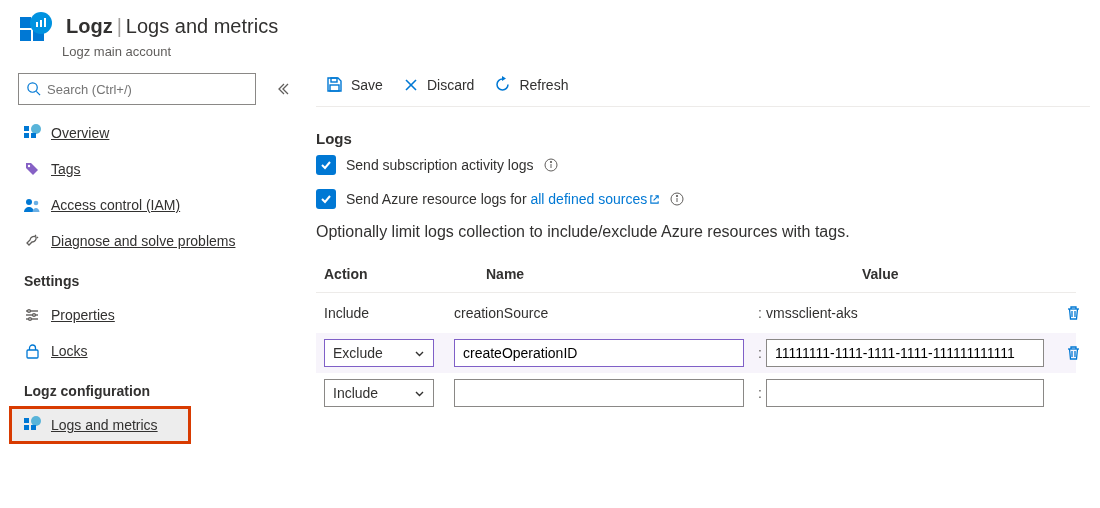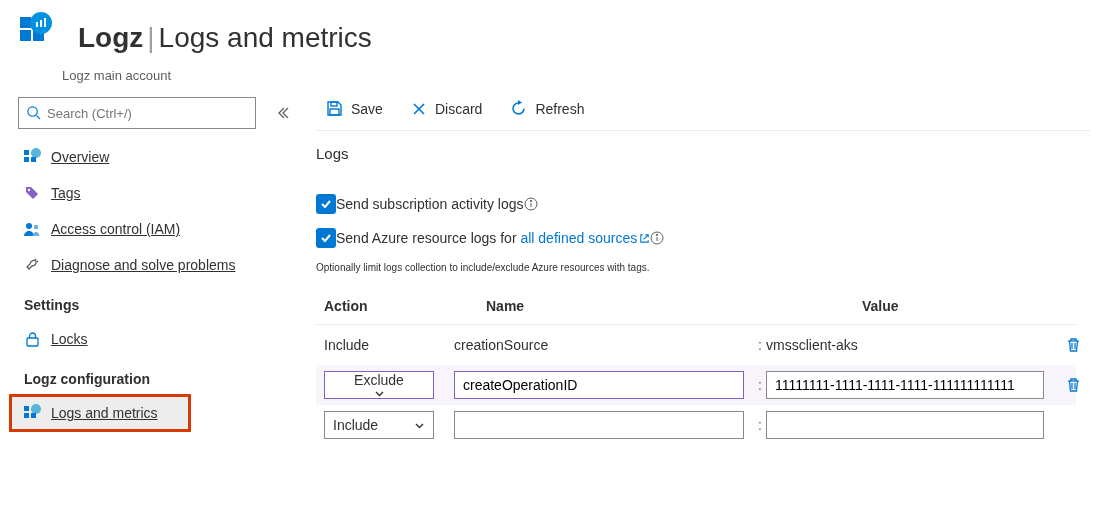--- a/index.html
+++ b/index.html
@@ -18,21 +18,21 @@
 
   
   .header { display:flex; align-items:flex-start; padding:8px 0 4px 18px; }
   .header .app-icon { width:34px; height:34px; margin-top:4px; margin-right:10px; position:relative; }
   .app-icon .sq { position:absolute; width:11px; height:11px; background:#0078d4; }
   .app-icon .sq.a { left:2px; top:18px; }
   .app-icon .sq.b { left:15px; top:18px; }
   .app-icon .sq.c { left:2px; top:5px; }
   .app-icon .circ { position:absolute; left:12px; top:0; width:22px; height:22px; border-radius:50%; background:#0092e0; display:flex; align-items:center; justify-content:center; }
   .app-icon .circ svg { width:12px; height:10px; }
-  .header h1 { margin:16px; font-weight:600; font-size:28px; line-height:28px;text-align:center; }
+  .header h1 { margin:4px; font-weight:600; font-size:20px; line-height:28px;text-align:center; }
   .header h1 .sep { font-weight:300; color:#a19f9d; padding:0 4px; }
   .header h1 .sub { font-weight:400; }
   .header .subtitle { font-size:13px; color:var(--text-light); margin-top:2px; }
 
   
   .layout { display:flex; align-items:flex-start; }
 
   
   .sidebar { width:302px; flex:0 0 302px; padding:6px 0 0 14px; }
   .search-row { display:flex; align-items:center; gap:16px; margin:4px 4px 10px 4px; }
@@ -54,55 +54,55 @@
   .nav-item .ic { width:18px; height:18px; display:flex; align-items:center; justify-content:center; flex:0 0 18px; }
   .nav-item.active { background:#ededed; }
   .nav-item.highlight-box {
     outline:3px solid #d83b01; outline-offset:-2px;
     margin-left:-4px; padding-left:12px; width:180px;
   }
   .nav-item.highlight-box::before { content:none; }
 
   
   .content { flex:1; padding:0 10px 0 14px; }
-  .toolbar { display:flex; gap:8px; height:44px; border-bottom:1px solid var(--divider); margin-bottom:14px; }
+  .toolbar { display:flex; gap:0; height:44px; border-bottom:1px solid var(--divider); margin-bottom:23px; }
   .tool-btn { display:flex; align-items:center; gap:8px; padding:6px 10px; font-size:14px; cursor:pointer; }
   .tool-btn .ic { color:var(--blue); display:flex; }
 
-  .section-title { font-weight:400; font-size:15px; margin-bottom:32px; }
+  .section-title { font-weight:700; font-size:15px; margin-bottom:8px; }
   .desc { font-size:14px; color:var(--text); margin-bottom:16px; }
 
-  .checkrow { display:flex; align-items:center; font-size:14px; margin-bottom:14px; }
+  .checkrow { display:flex; align-items:center; gap:10px; font-size:14px; margin-bottom:14px; }
   .chk { width:20px; height:20px; background:var(--blue); border-radius:3px; display:flex; align-items:center; justify-content:center; cursor:pointer; flex:0 0 20px; }
   .chk svg { stroke:#fff; }
   .info-ic { color:var(--text-light); display:inline-flex; cursor:pointer; }
   a.inline { color:var(--blue); text-decoration:none; }
   .ext-ic { color:var(--blue); display:inline-flex; vertical-align:-1px; margin-left:2px;}
 
-  .tags-note { font-size:10px; margin:8px 0 14px; }
+  .tags-note { font-size:16px; margin:8px 0 14px; }
 
   .tag-table { width:760px; }
   .tag-head, .tag-row {
     display:grid; grid-template-columns: 130px 300px 12px 290px 34px;
     align-items:center; gap:0; padding:0 8px;
   }
   .tag-head { font-weight:600; font-size:14px; border-bottom:1px solid var(--divider); height:38px;gap:32px; }
   .tag-row { height:40px; font-size:14px; }
   .tag-row.focus-row { background:#f7f4fb; }
   .tag-row .colon { text-align:center; color:var(--text-light); }
   .tag-row .trash { color:var(--blue); cursor:pointer; display:flex; justify-content:center; }
 
   .sel, .txt {
     height:28px; border:1px solid var(--border); background:#fff; font-size:14px;
     padding:0 8px; font-family:inherit;
   }
   .sel { width:110px; display:flex; align-items:center; justify-content:space-between; cursor:pointer; }
   .sel .chev { color:var(--text); }
   .txt { width:290px; }
-  .tag-row.focus-row .sel, .tag-row.focus-row .txt.name { border-color:#7f60c7;flex-direction:column; }
+  .tag-row.focus-row .sel, .tag-row.focus-row .txt.name { border-color:#7f60c7; }
 
   svg { display:block; }
 </style>
 </head>
 <body>
 
 <div class="header">
   <div class="app-icon">
     <span class="sq c"></span>
       <span class="sq a"></span>
@@ -181,20 +181,33 @@
               <path d="M12 4a4 4 0 0 0-6 3l-3 3 2 2 3-3a4 4 0 0 0 4-5z" stroke="#605e5c" stroke-width="1.3"></path>
               <path d="M11 2l1 1M13 4l1 1" stroke="#605e5c" stroke-width="1.3"></path>
             </svg>
         </span>
         <span>Diagnose and solve problems</span>
       </div>
     </div>
 
     <div class="nav-heading">Settings</div>
     <div class="nav-section">
+      <div class="nav-item">
+        <span class="ic">
+          <svg width="16" height="16" viewBox="0 0 16 16" fill="none" stroke="#605e5c" stroke-width="1.4">
+              <line x1="2" y1="4" x2="14" y2="4"></line>
+              <line x1="2" y1="8" x2="14" y2="8"></line>
+              <line x1="2" y1="12" x2="14" y2="12"></line>
+              <circle cx="5" cy="4" r="1.4" fill="#fff"></circle>
+              <circle cx="10" cy="8" r="1.4" fill="#fff"></circle>
+              <circle cx="6" cy="12" r="1.4" fill="#fff"></circle>
+            </svg>
+        </span>
+        <span>Properties</span>
+      </div>
       <div class="nav-item">
         <span class="ic">
           <svg width="15" height="16" viewBox="0 0 15 16" fill="none">
               <rect x="2" y="7" width="11" height="8" rx="1" stroke="#0078d4" stroke-width="1.3"></rect>
               <path d="M4.5 7V5a3 3 0 0 1 6 0v2" stroke="#0078d4" stroke-width="1.3"></path>
             </svg>
         </span>
         <span>Locks</span>
       </div>
     </div>

